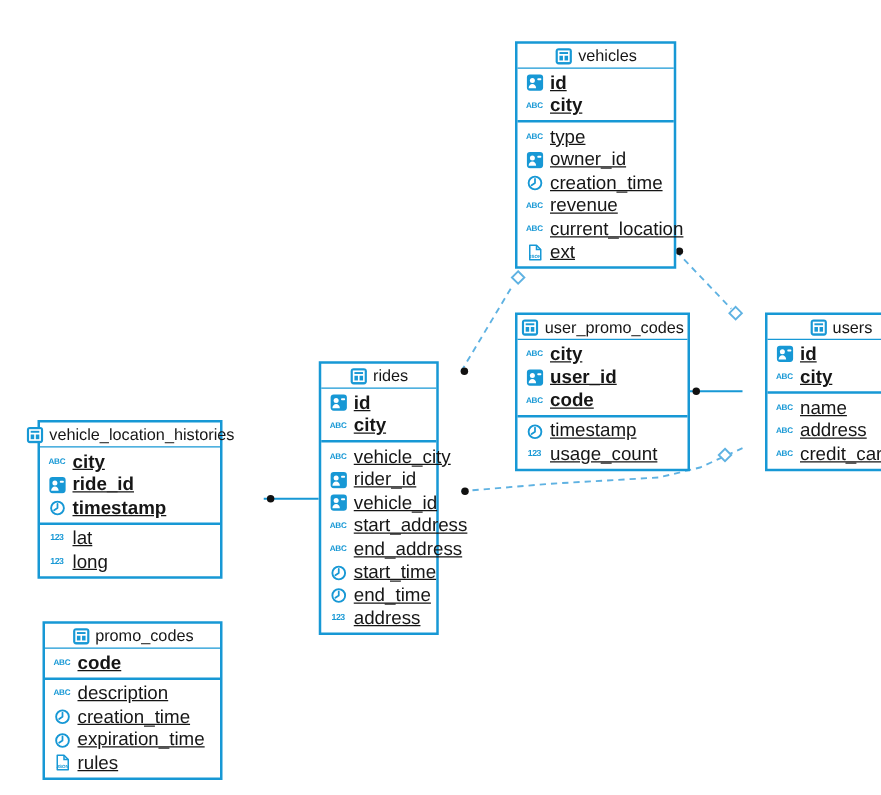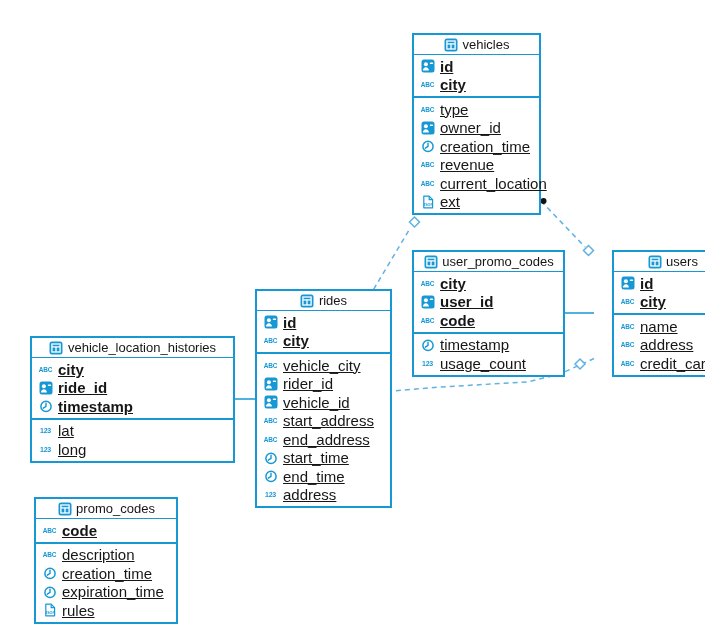--- a/index.html
+++ b/index.html
@@ -110,21 +110,21 @@
             <svg width="14" height="14" viewBox="0 0 14 14">
               <path d="M2.8 1.2 h5.4 l3.4 3.4 v8.2 h-8.8 z" fill="#fff" stroke="#1798d5" stroke-width="1.2" stroke-linejoin="round"></path>
               <path d="M8.2 1.2 v3.4 h3.4" fill="none" stroke="#1798d5" stroke-width="1.2"></path>
               <text x="7.1" y="11.4" font-size="3.6" font-weight="bold" fill="#1798d5" text-anchor="middle" font-family="Liberation Sans, sans-serif">JSON</text>
             </svg>
           </span>
           <span class="f-label">ext</span>
         </div>
       </div>
     </div>
-    <div class="dbtable" style="left: 412px; top: 250px; width: 153px;">
+    <div class="dbtable" style="left: 412px; top: 250px; width: 140px;">
       <div class="ttitle">
         <span class="f-icon">
           <svg width="14" height="14" viewBox="0 0 14 14">
             <rect x="0.5" y="0.5" width="13" height="13" rx="2.5" fill="#1798d5"></rect>
             <rect x="2.9" y="3" width="8.2" height="8" fill="none" stroke="#fff" stroke-width="1.3"></rect>
             <line x1="2.9" y1="5.9" x2="11.1" y2="5.9" stroke="#fff" stroke-width="1.3"></line>
             <line x1="7" y1="5.9" x2="7" y2="11" stroke="#fff" stroke-width="1.3"></line>
           </svg>
         </span>
         <span class="t-label">user_promo_codes</span>
@@ -217,21 +217,21 @@
           <span class="f-label">address</span>
         </div>
         <div class="trow">
           <span class="f-icon">
             <span class="glyph-abc">ABC</span>
           </span>
           <span class="f-label">credit_card</span>
         </div>
       </div>
     </div>
-    <div class="dbtable" style="left: 255px; top: 289px; width: 137px;">
+    <div class="dbtable" style="left: 255px; top: 289px; width: 96px;">
       <div class="ttitle">
         <span class="f-icon">
           <svg width="14" height="14" viewBox="0 0 14 14">
             <rect x="0.5" y="0.5" width="13" height="13" rx="2.5" fill="#1798d5"></rect>
             <rect x="2.9" y="3" width="8.2" height="8" fill="none" stroke="#fff" stroke-width="1.3"></rect>
             <line x1="2.9" y1="5.9" x2="11.1" y2="5.9" stroke="#fff" stroke-width="1.3"></line>
             <line x1="7" y1="5.9" x2="7" y2="11" stroke="#fff" stroke-width="1.3"></line>
           </svg>
         </span>
         <span class="t-label">rides</span>
@@ -315,21 +315,21 @@
           <span class="f-label">end_time</span>
         </div>
         <div class="trow">
           <span class="f-icon">
             <span class="glyph-num">123</span>
           </span>
           <span class="f-label">address</span>
         </div>
       </div>
     </div>
-    <div class="dbtable" style="left: 30px; top: 336px; width: 205px;">
+    <div class="dbtable" style="left: 30px; top: 336px; width: 148px;">
       <div class="ttitle">
         <span class="f-icon">
           <svg width="14" height="14" viewBox="0 0 14 14">
             <rect x="0.5" y="0.5" width="13" height="13" rx="2.5" fill="#1798d5"></rect>
             <rect x="2.9" y="3" width="8.2" height="8" fill="none" stroke="#fff" stroke-width="1.3"></rect>
             <line x1="2.9" y1="5.9" x2="11.1" y2="5.9" stroke="#fff" stroke-width="1.3"></line>
             <line x1="7" y1="5.9" x2="7" y2="11" stroke="#fff" stroke-width="1.3"></line>
           </svg>
         </span>
         <span class="t-label">vehicle_location_histories</span>

